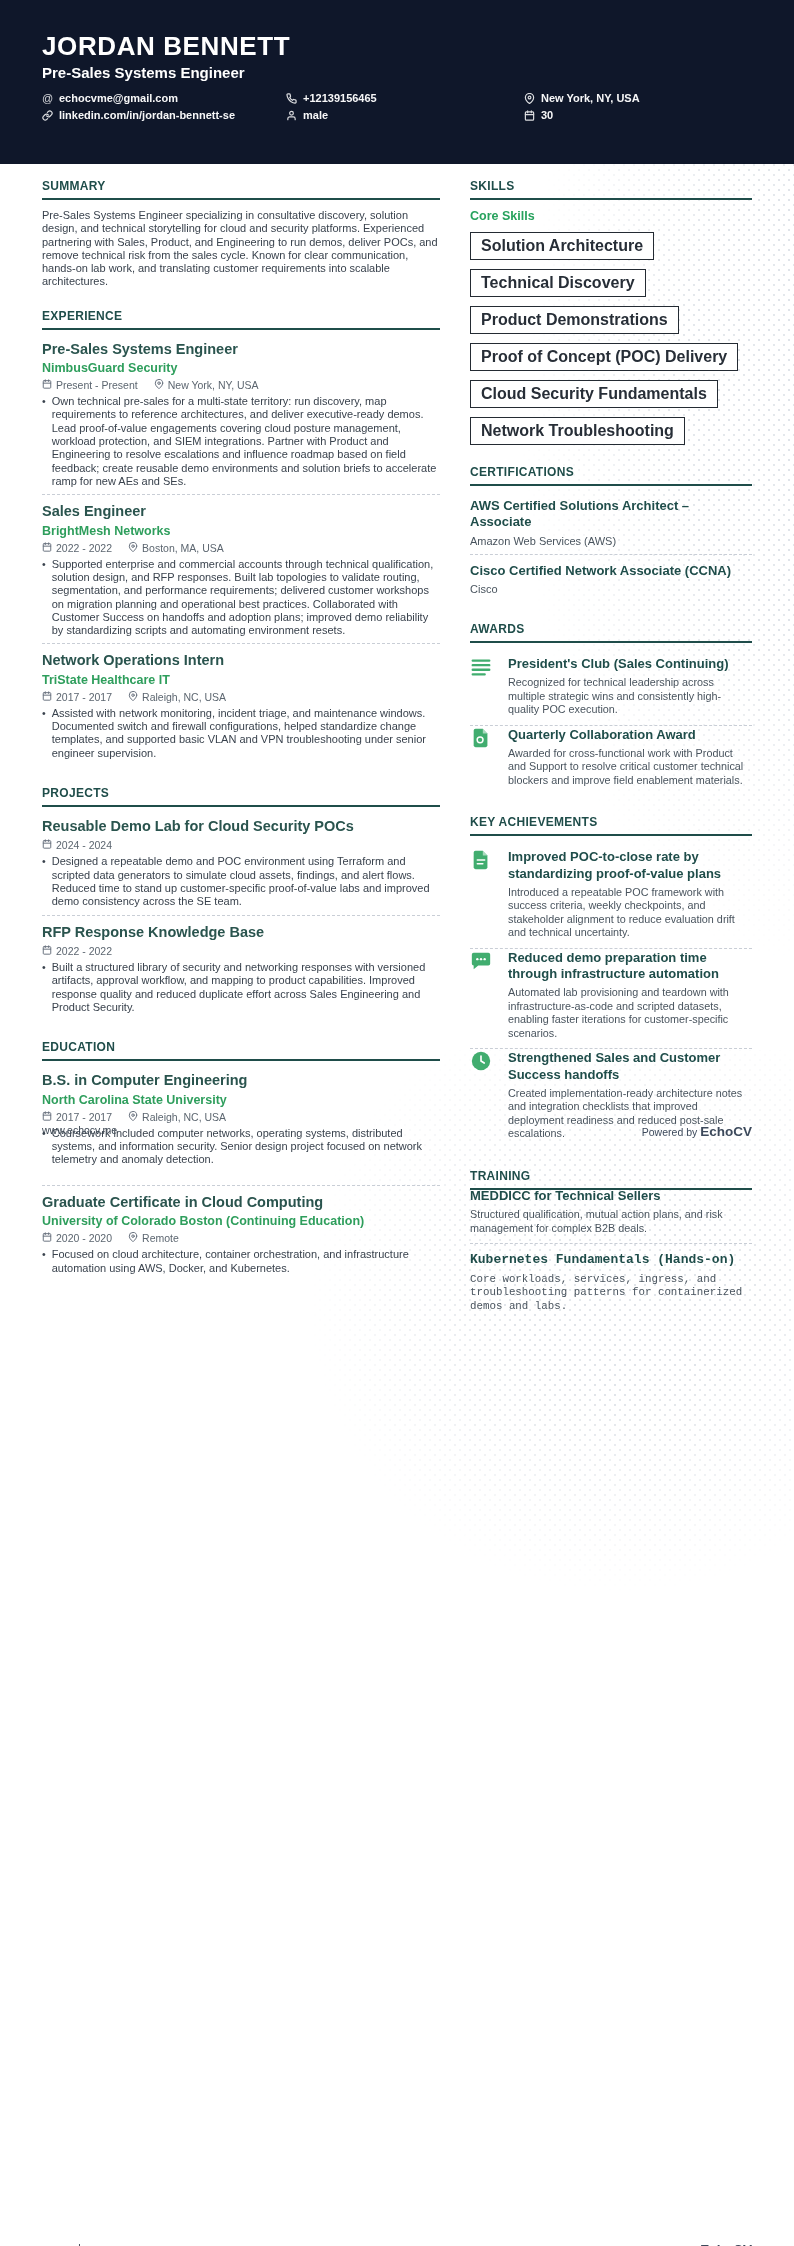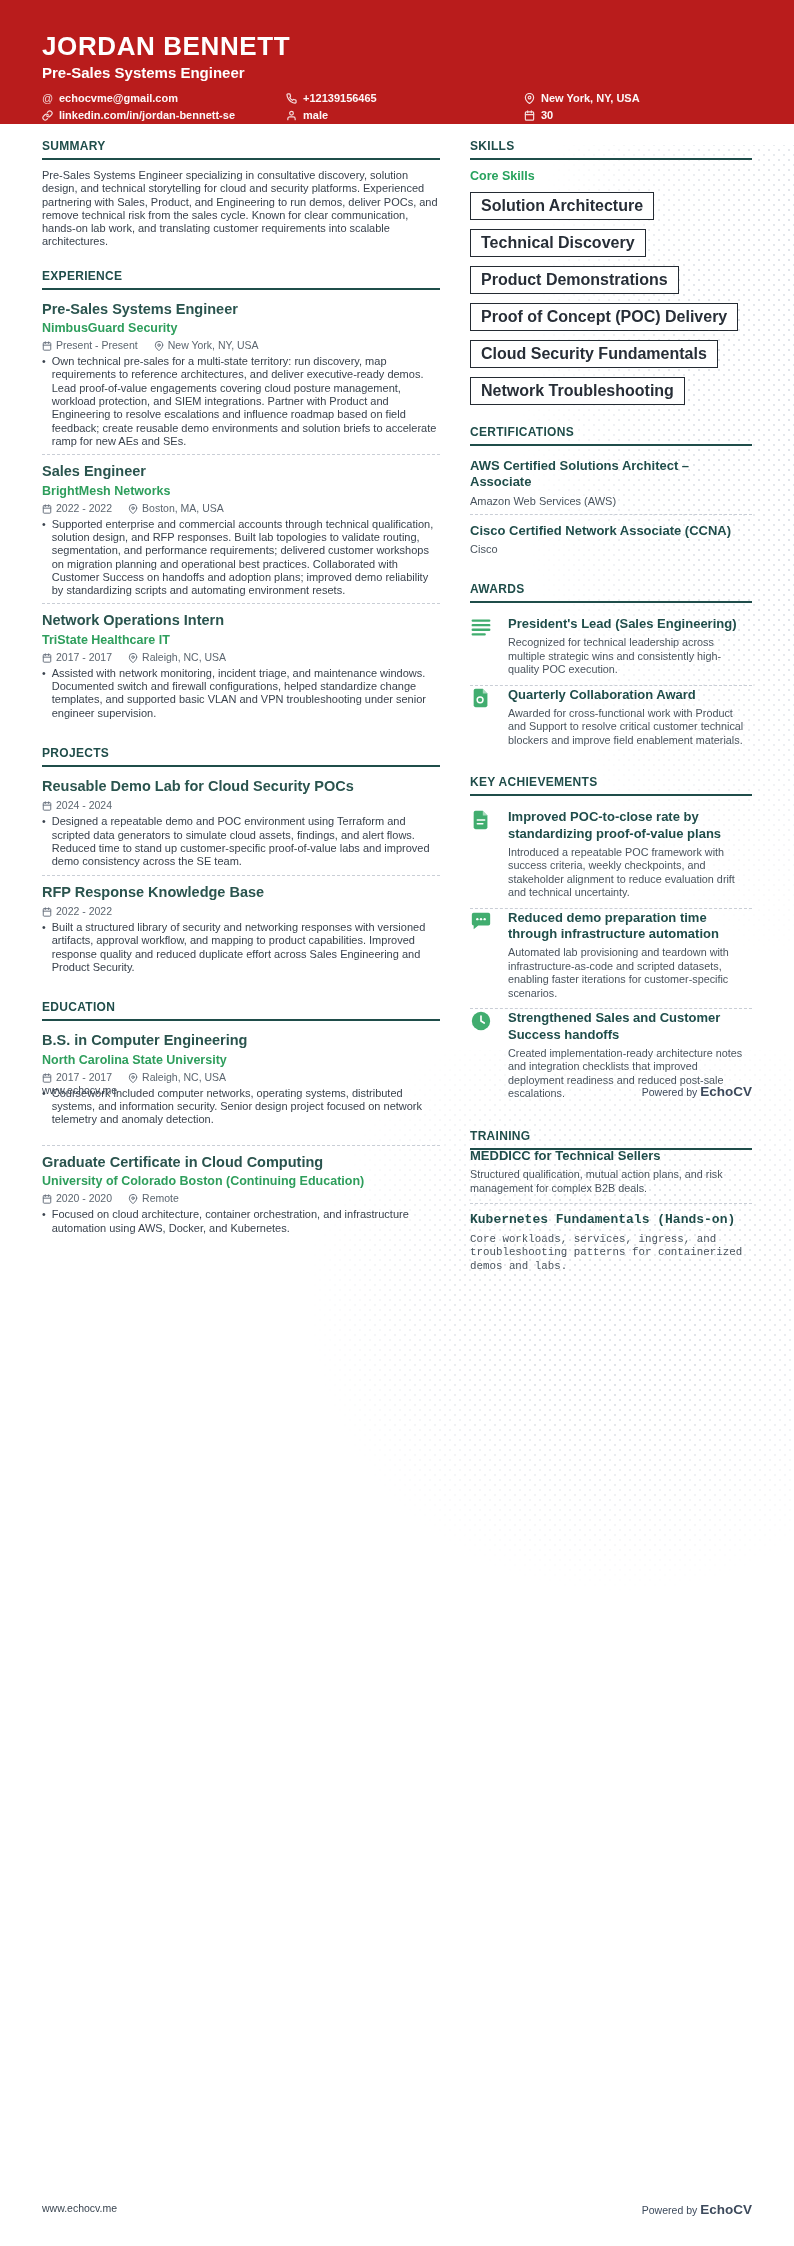--- a/index.html
+++ b/index.html
@@ -15,21 +15,21 @@
     background-size:10px 10px,10px 10px;
     background-position:0 0,5px 5px; }
   .dots-a { top:145px; right:0; width:370px; height:1230px;
     -webkit-mask-image:radial-gradient(ellipse 95% 60% at 96% 22%, #000 30%, rgba(0,0,0,0) 74%);
             mask-image:radial-gradient(ellipse 95% 60% at 96% 22%, #000 30%, rgba(0,0,0,0) 74%); }
   .dots-b { top:1050px; left:250px; right:0; height:760px;
     -webkit-mask-image:radial-gradient(ellipse 80% 55% at 68% 32%, #000 25%, rgba(0,0,0,0) 72%);
             mask-image:radial-gradient(ellipse 80% 55% at 68% 32%, #000 25%, rgba(0,0,0,0) 72%); }
 
   
-  .hero { position:relative; z-index:2; height:124px; background:#b91c1c; color:#fff; padding:33px 42px 0; }
+  .hero { position:relative; z-index:2; height:164px; background:#0f172a; color:#fff; padding:33px 42px 0; }
   .hero h1 { font-size:26px; font-weight:bold; letter-spacing:.6px; line-height:1.05; }
   .hero .jobtitle { font-size:15px; font-weight:bold; margin-top:4px; }
   .contact-grid { display:grid; grid-template-columns:244px 238px auto; row-gap:5px; margin-top:11px; }
   .ci { display:flex; align-items:center; gap:6px; font-size:11px; font-weight:bold; color:rgba(255,255,255,.97); }
   .ci svg, .ci .at { width:11px; height:11px; flex:0 0 auto; opacity:.85; }
   .ci .at { font-size:11px; line-height:11px; font-weight:normal; }
 
   
   .page { position:relative; z-index:1; padding:0 42px; }
   .p1 { height:987px; padding-top:15px; }
@@ -42,21 +42,21 @@
   .sec-h { font-size:12px; font-weight:bold; color:#1F4D4A; letter-spacing:.3px;
            padding-bottom:5px; border-bottom:2.5px solid #1F4D4A; margin-bottom:9px; }
 
   .body-txt { font-size:11px; line-height:13.3px; color:#39424D; }
 
   .entry { padding:2px 0 6px; }
   .entry + .entry, .entry.dash-top { border-top:1px dashed #c9ced6; padding-top:8px; }
   .e-title { font-size:14.5px; font-weight:600; color:#2A544E; line-height:1.2; }
   .e-org { font-size:12.5px; font-weight:bold; color:#2E9E5C; margin-top:3px; }
   .e-meta { display:flex; gap:16px; margin-top:4px; font-size:10.5px; color:#5C6670; }
-  .e-meta .mi { display:flex; align-items:flex-end; gap:4px; }
+  .e-meta .mi { display:flex; align-items:flex-start; gap:4px; }
   .e-meta svg { width:10px; height:10px; }
   .blt { display:flex; gap:6px; margin-top:4px; }
   .blt::before { content:"•"; font-size:10.6px; line-height:13.3px; color:#39424D; }
 
   
   .group-h { font-size:12.5px; font-weight:bold; color:#27A25D; margin:2px 0 9px; }
   .tag { display:table; border:1.5px solid #242b33; padding:4px 10px; margin-bottom:9px;
          font-size:16px; font-weight:bold; color:#272e37; background:#fff; }
 
   
@@ -337,21 +337,21 @@
 
         <section class="sec">
           <div class="sec-h">AWARDS</div>
           <div class="aw">
             <span class="ic">
               <svg viewBox="0 0 24 24" fill="none" stroke="#41AD6F" stroke-width="2.6" stroke-linecap="round">
                   <path d="M3 5h18M3 10h18M3 15h18M3 20h13"></path>
                 </svg>
             </span>
             <div>
-              <div class="a-title">President's Lead (Sales Engineering)</div>
+              <div class="a-title">President's Club (Sales Continuing)</div>
               <div class="a-desc">Recognized for technical leadership across multiple strategic wins and consistently high-quality POC execution.</div>
             </div>
           </div>
           <div class="aw">
             <span class="ic">
               <svg viewBox="0 0 24 24">
                   <path d="M6 2h8l5 5v13a2 2 0 0 1-2 2H6a2 2 0 0 1-2-2V4a2 2 0 0 1 2-2z" fill="#41AD6F"></path>
                   <path d="M14 2l5 5h-5z" fill="#ffffff" opacity=".55"></path>
                   <circle cx="11" cy="14" r="3.2" fill="none" stroke="#fff" stroke-width="1.6"></circle>
                 </svg>

